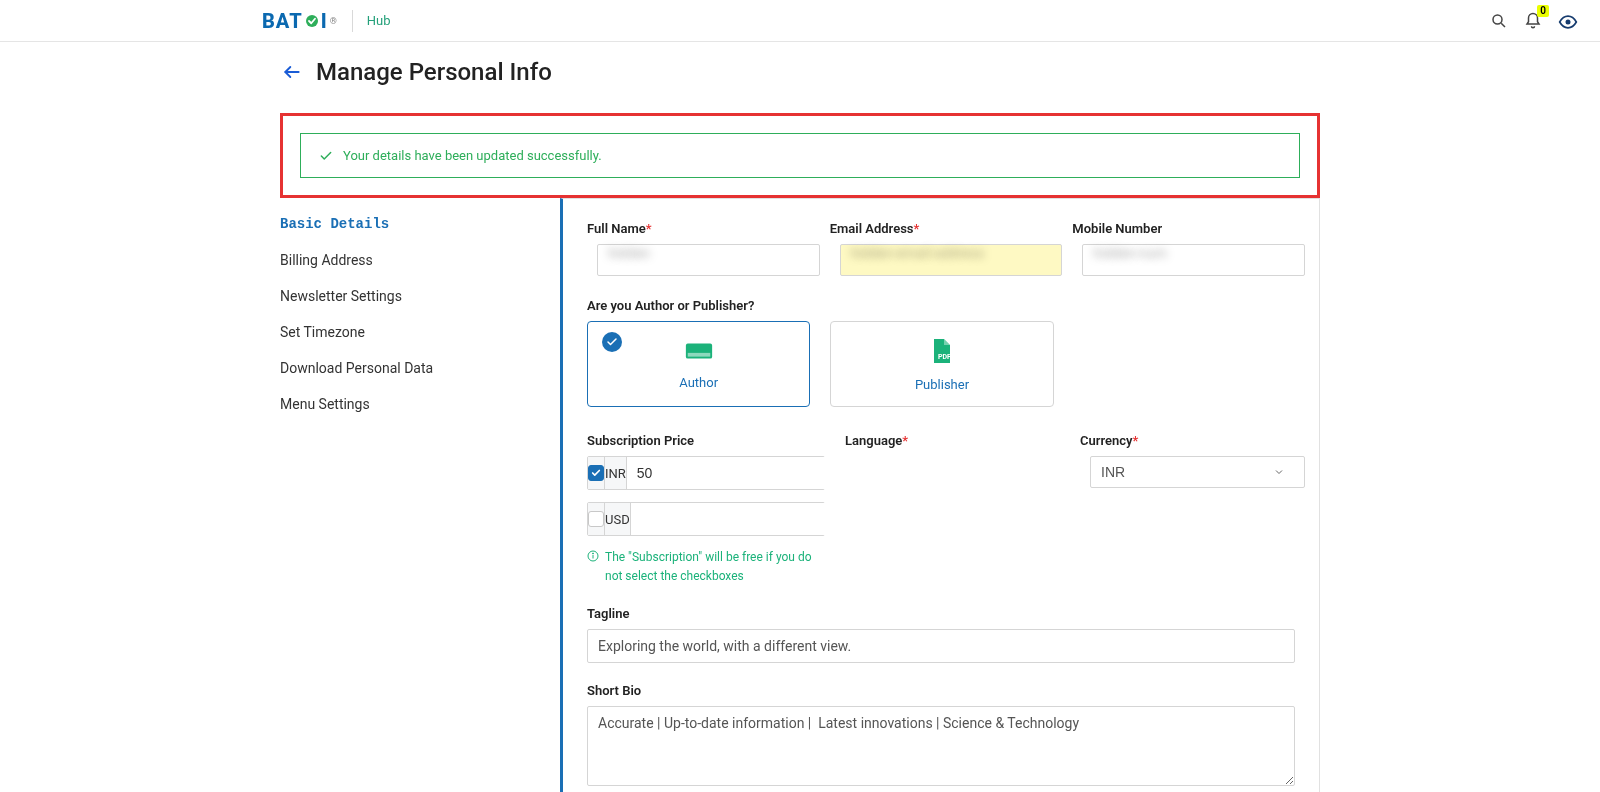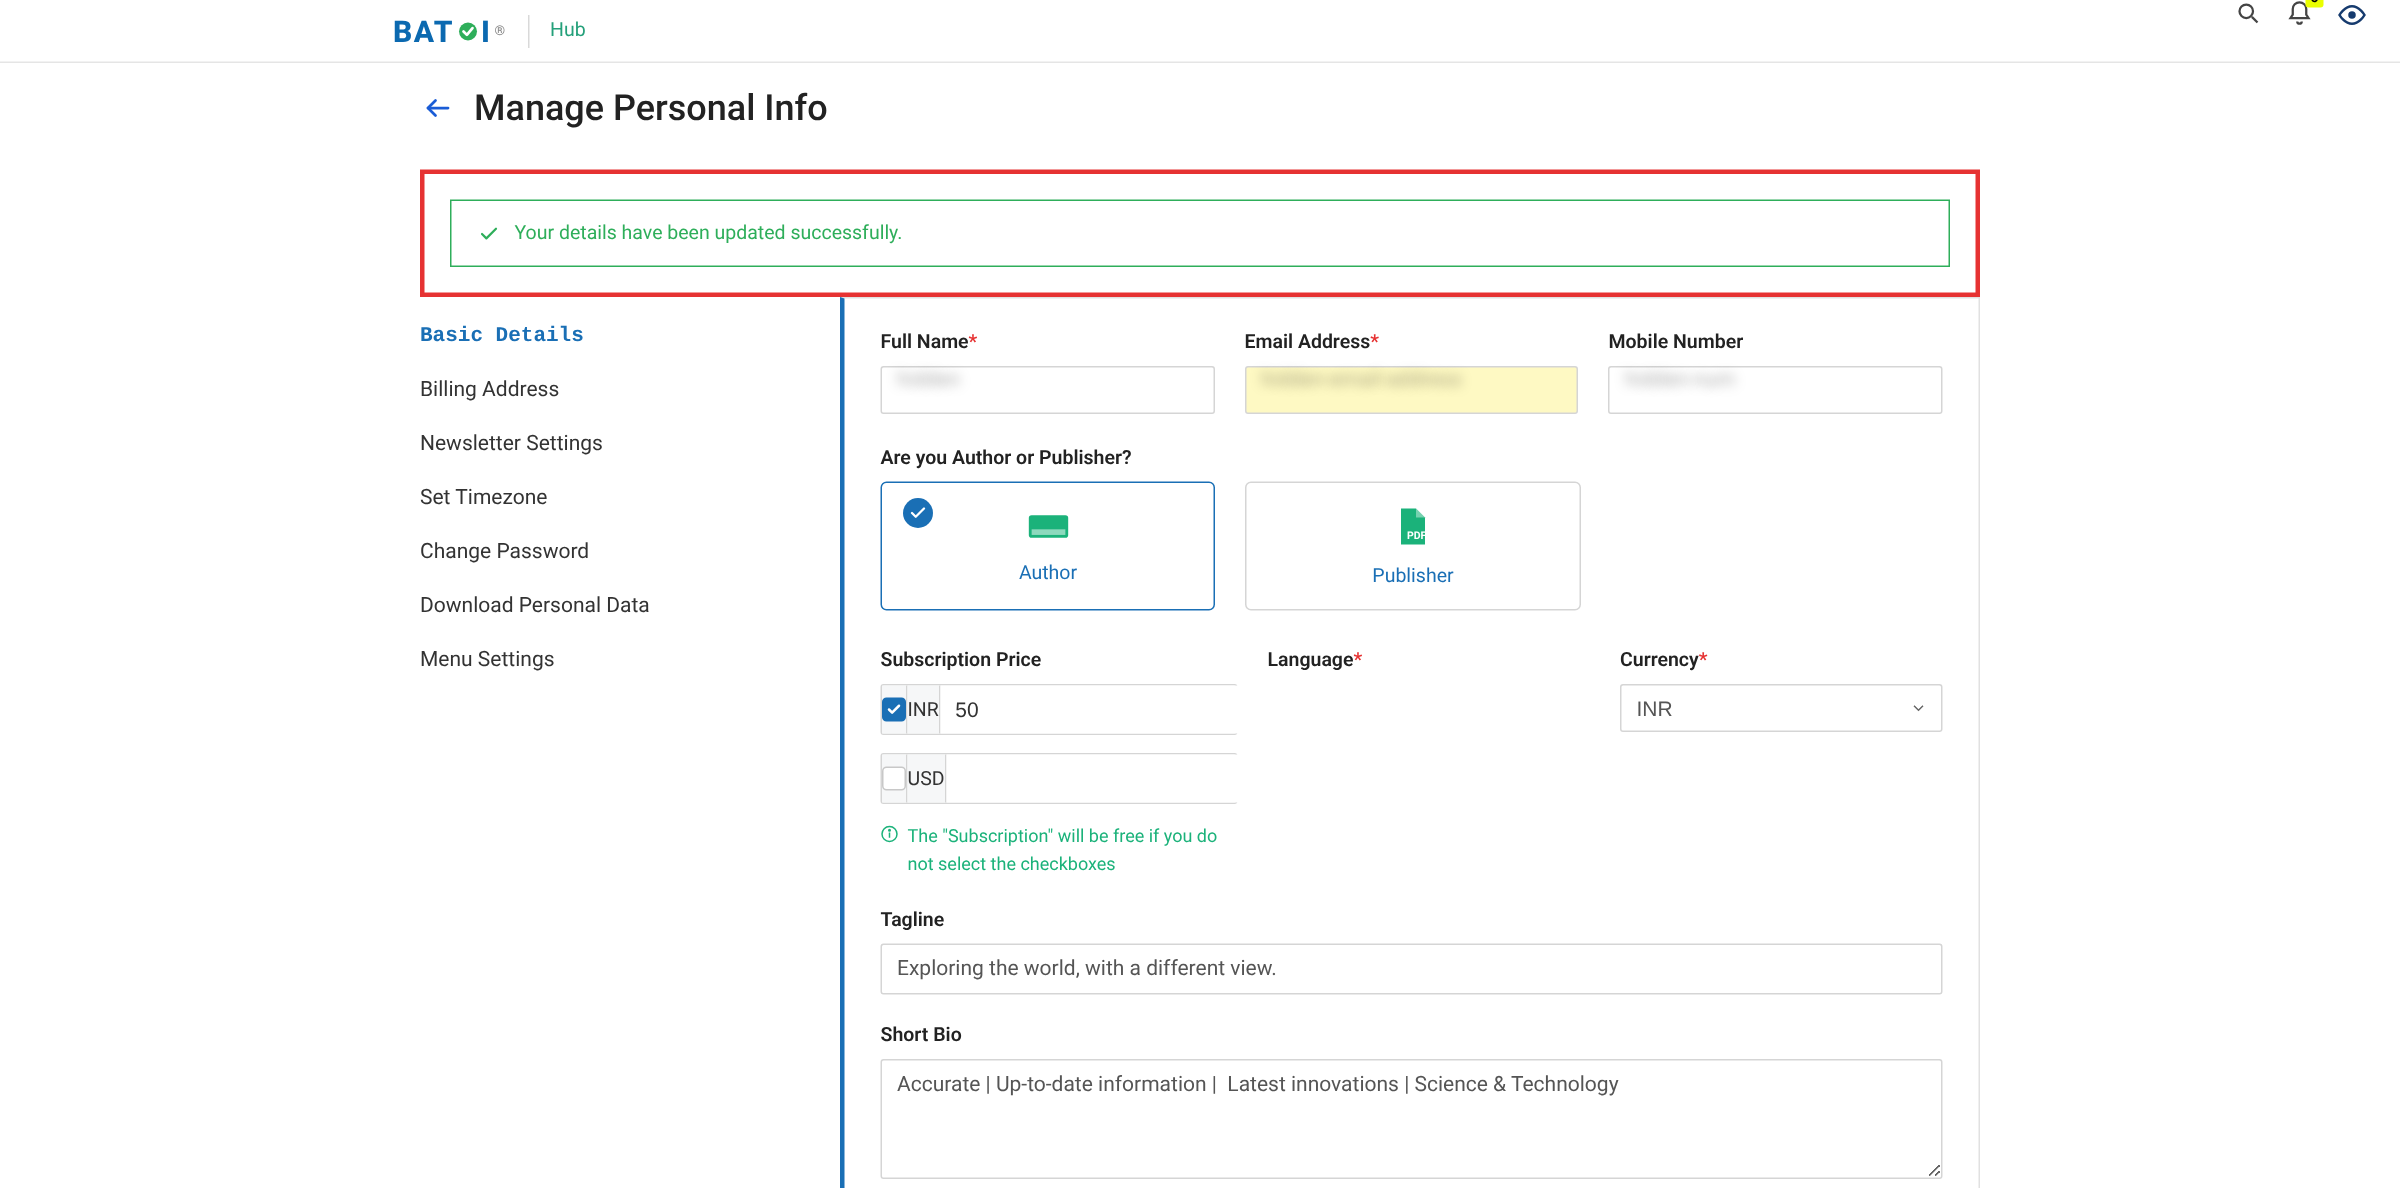--- a/index.html
+++ b/index.html
@@ -7,21 +7,21 @@
     margin: 0;
     font-family: -apple-system, BlinkMacSystemFont, "Segoe UI", Roboto, Arial, sans-serif;
     background: #fff;
     color: #333;
     font-size: 14px;
   }
   .top-bar {
     height: 42px;
     border-bottom: 1px solid #e5e5e5;
     display: flex;
-    align-items: flex-start;
+    align-items: center;
     justify-content: space-between;
     padding: 0 24px 0 0;
   }
   .brand-row {
     display: flex;
     align-items: center;
     margin-left: 262px;
     height: 100%;
   }
   .logo {
@@ -140,20 +140,21 @@
   .req { color:#e63232; }
   .text-input, .select-input {
     width: 100%;
     height: 32px;
     border: 1px solid #d5d5d5;
     border-radius: 2px;
     padding: 0 10px;
     font-size: 14px;
     color:#555;
     background:#fff;
+    margin-left:10px;
   }
   .text-input.readonly { background:#fef9c3; }
   .blur { color:transparent; text-shadow: 0 0 8px rgba(0,0,0,0.35); user-select:none; }
   
   .role-row { display:flex; gap:20px; }
   .role-card {
     flex: 1;
     max-width: 238px;
     height: 86px;
     border: 1px solid #d5d5d5;
@@ -321,21 +322,20 @@
     </div>
   </div>
 
   <div class="content-cols">
 
     <div class="sidebar">
       <div class="sidebar-item active"><span>Basic Details</span></div>
       <div class="sidebar-item"><span>Billing Address</span></div>
       <div class="sidebar-item"><span>Newsletter Settings</span></div>
       <div class="sidebar-item"><span>Set Timezone</span></div>
-      <div class="sidebar-item"><span>Change Password</span></div>
       <div class="sidebar-item"><span>Download Personal Data</span></div>
       <div class="sidebar-item"><span>Menu Settings</span></div>
     </div>
 
     <div class="main-panel">
 
       <div class="form-row">
         <div class="form-group">
           <label class="form-label"><span>Full Name</span><span class="req">*</span></label>
           <div class="text-input blur">hidden</div>

